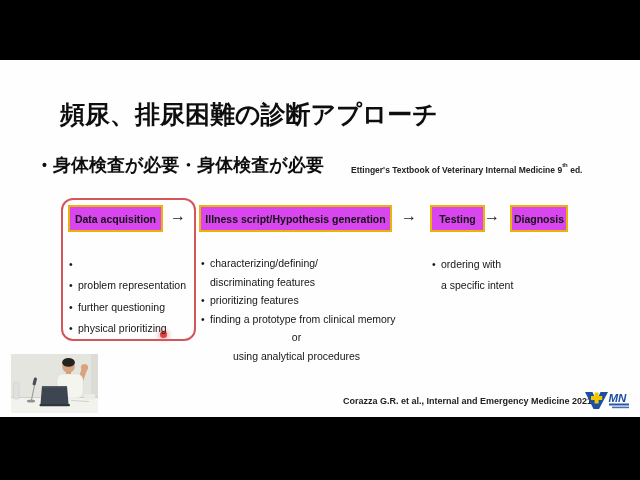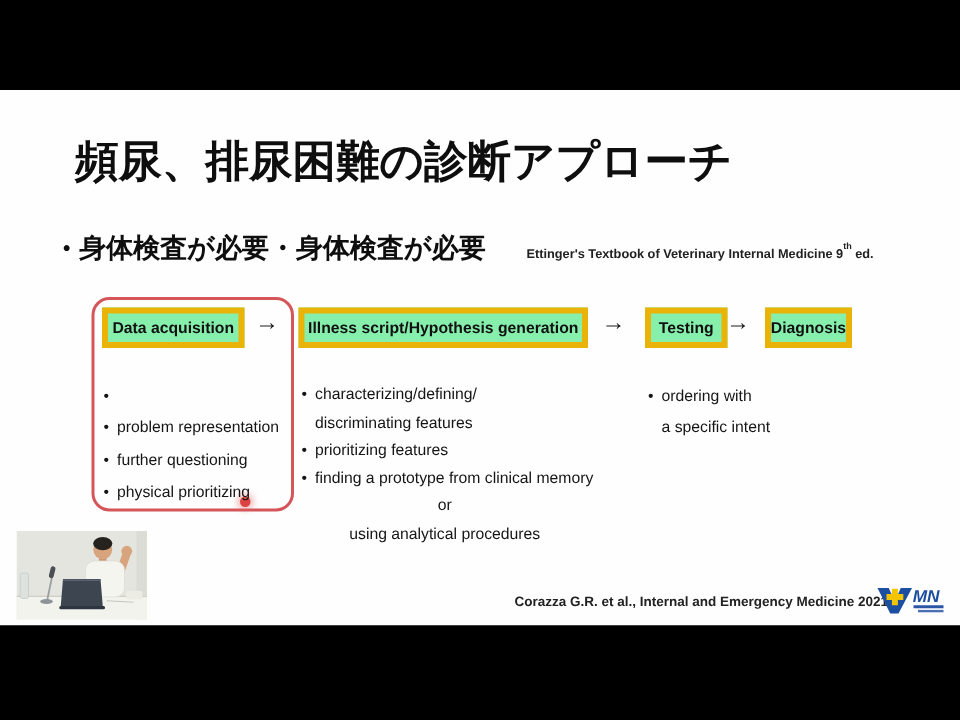--- a/index.html
+++ b/index.html
@@ -7,36 +7,36 @@
     position:relative;width:640px;height:480px;background:#000;overflow:hidden;
     font-family:"Liberation Sans","DejaVu Sans",sans-serif;color:#111;
   }
   .letterbox{position:absolute;left:0;width:640px;background:#000;}
   .letterbox.top{top:0;height:60px;}
   .letterbox.bottom{top:417px;height:63px;}
 
   .slide{position:absolute;left:0;top:60px;width:640px;height:357px;background:#fefefe;}
 
   .title{
-    position:absolute;left:46px;top:24px;margin:4px;
-    font-size:29px;font-weight:bold;letter-spacing:0px;color:#0e0e0e;white-space:nowrap;
+    position:absolute;left:46px;top:24px;margin:14px;
+    font-size:25px;font-weight:bold;letter-spacing:0px;color:#0e0e0e;white-space:nowrap;
   }
   .keypoint{
     position:absolute;left:42px;top:93px;display:flex;align-items:center;
     font-size:18px;font-weight:bold;color:#0e0e0e;white-space:nowrap;
   }
   .keypoint .kp-bullet{font-size:14px;margin-right:6px;}
   .refline{
     position:absolute;left:351px;top:104px;font-size:8.5px;font-weight:bold;color:#222;white-space:nowrap;
   }
   .refline sup{font-size:6px;position:relative;top:-2px;}
 
   
   .fbox{
-    position:absolute;top:145px;height:27px;border:4px solid #eab308;background:#86efac;
+    position:absolute;top:145px;height:27px;border:2px solid #eab308;background:#d946ef;
     display:flex;align-items:center;justify-content:center;
     font-size:10.5px;font-weight:bold;white-space:nowrap;box-sizing:border-box;
   }
   .b0{left:68px;width:95px;}
   .b1{left:199px;width:193px;}
   .b2{left:430px;width:55px;}
   .b3{left:510px;width:58px;}
   .farrow{
     position:absolute;top:147px;font-size:16px;font-weight:bold;color:#1a1a1a;white-space:nowrap;
   }

